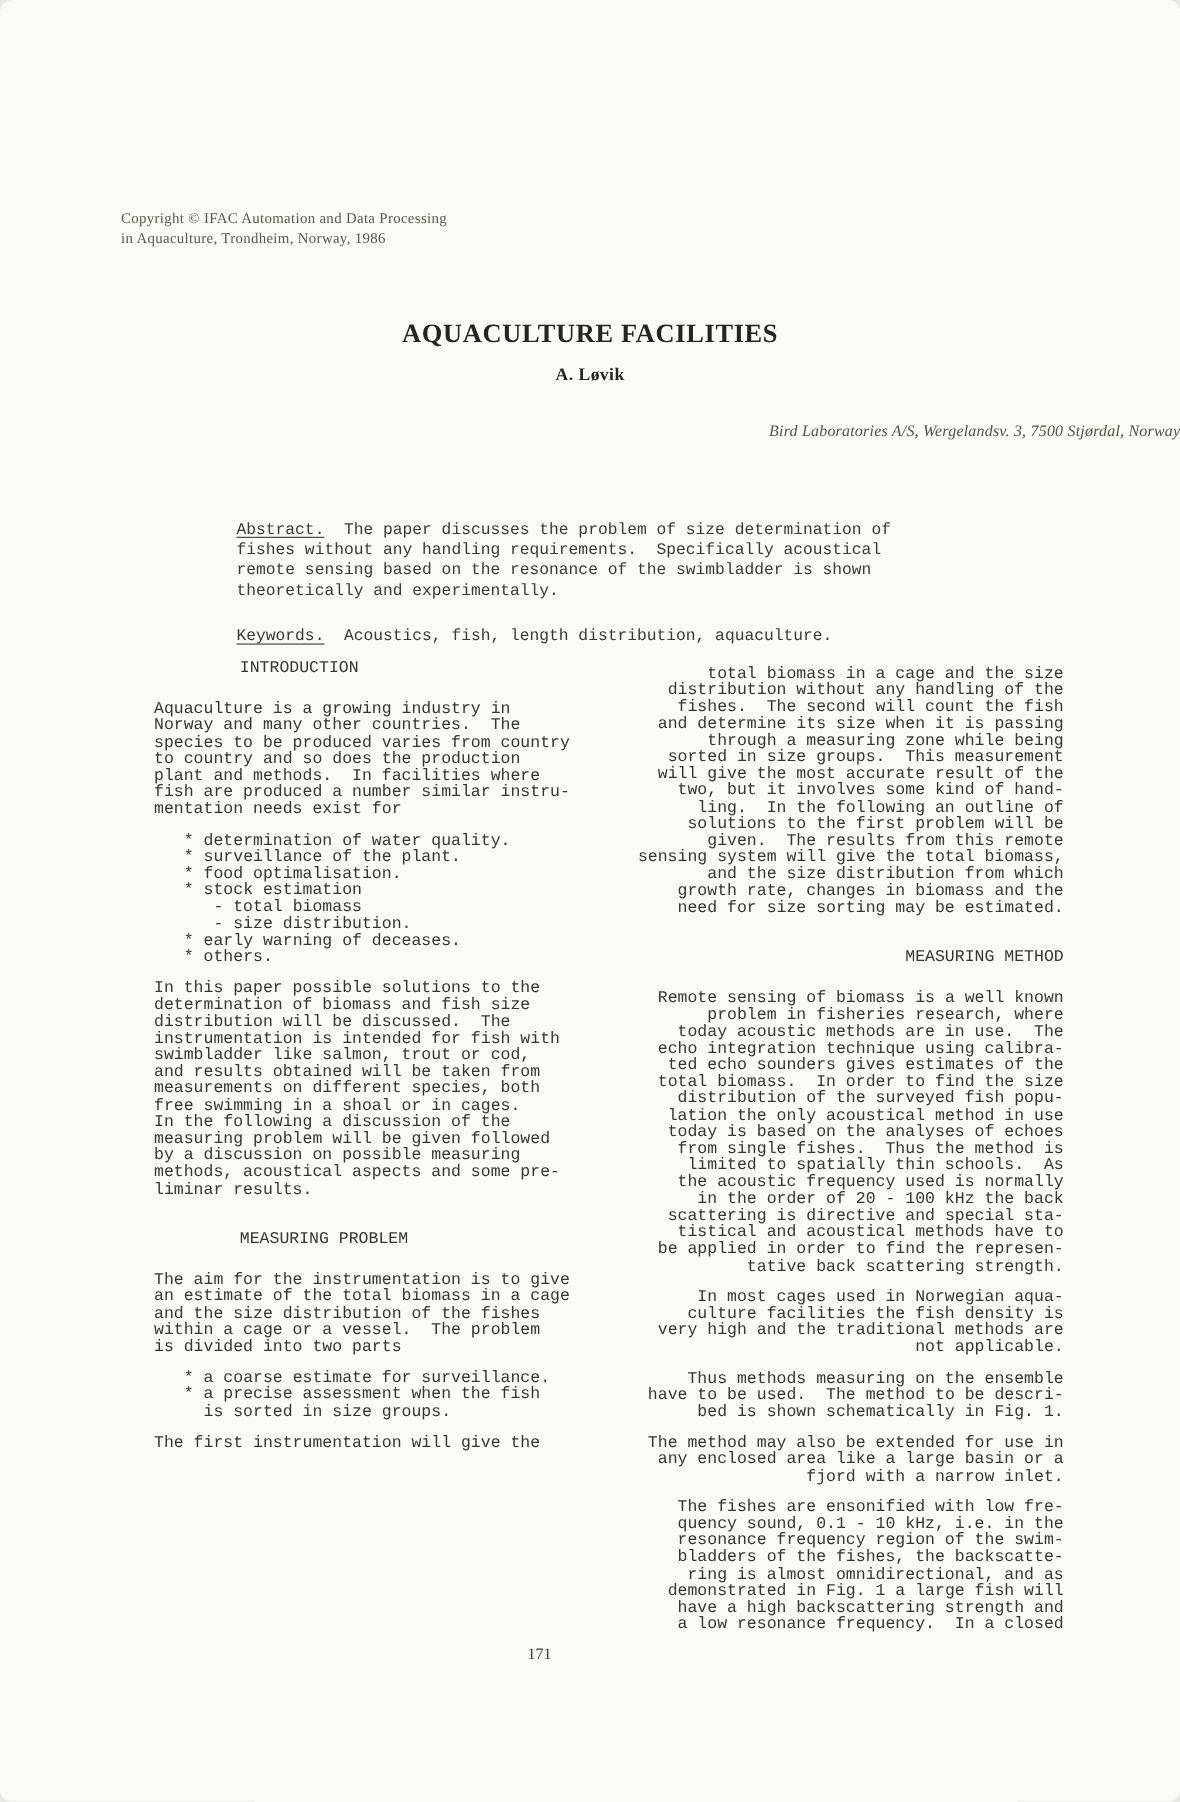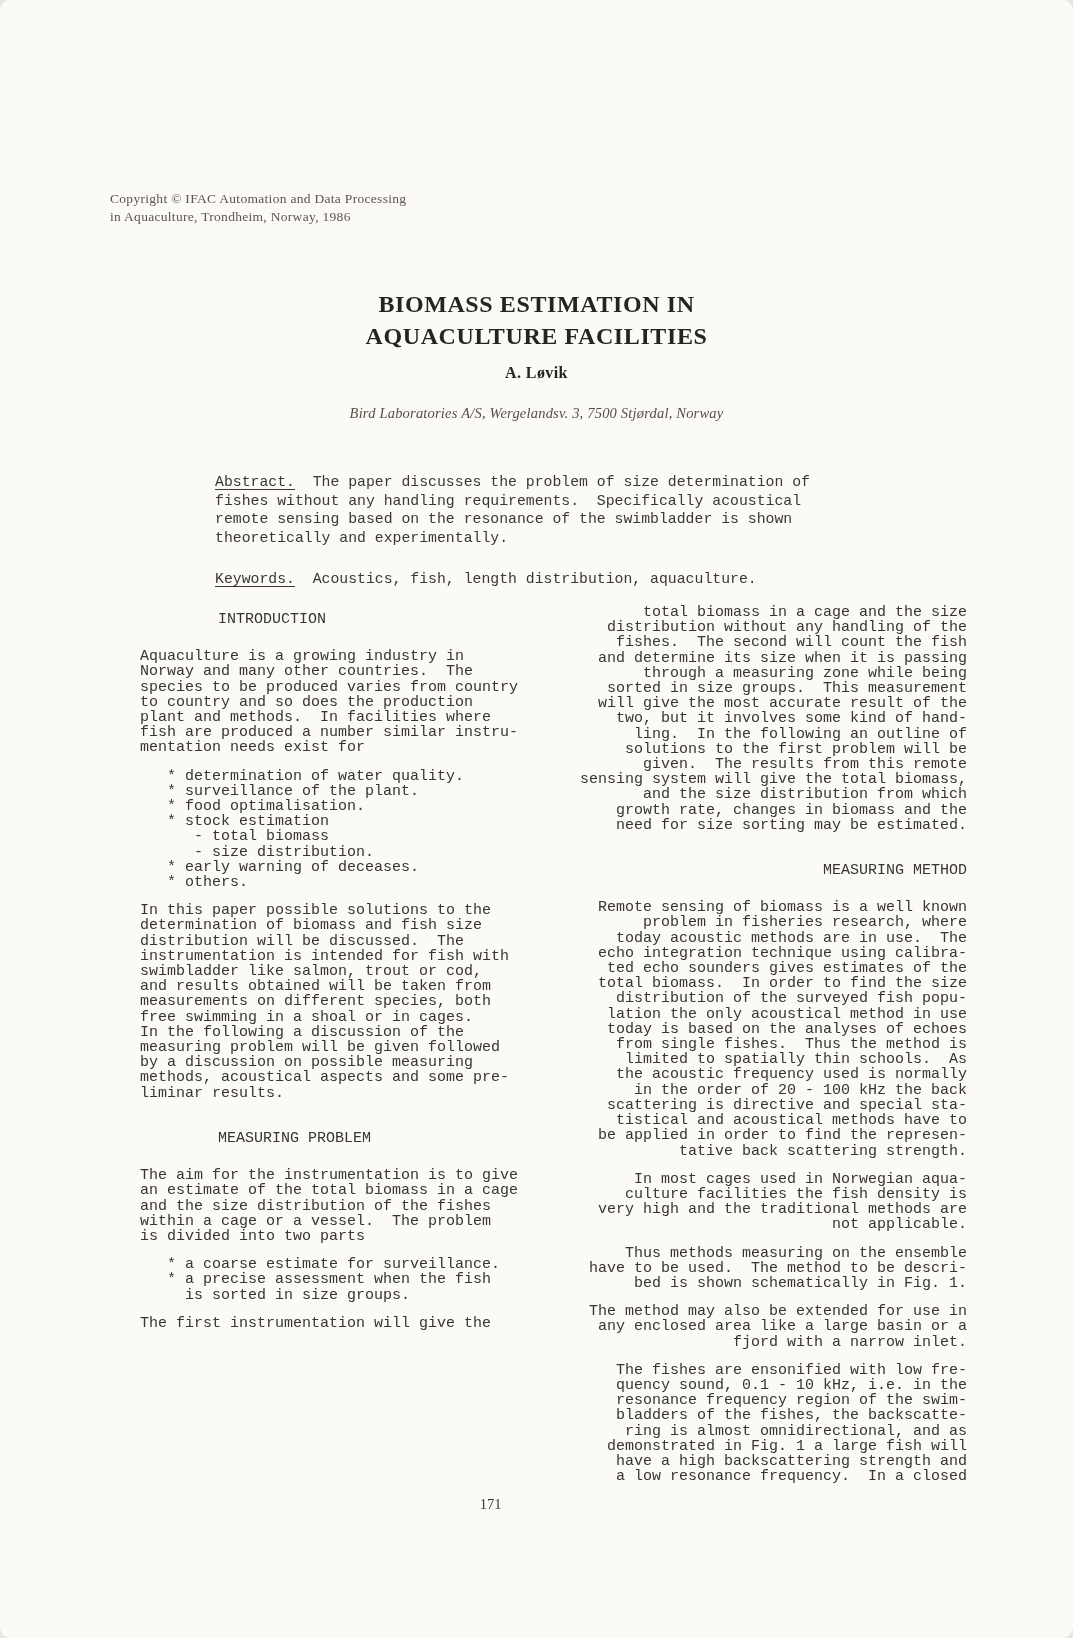--- a/index.html
+++ b/index.html
@@ -26,63 +26,62 @@
     font-family:"Liberation Serif","DejaVu Serif",serif;
     color:#26241f;
   }
   .paper-title {
     font-size:24px; font-weight:bold; line-height:32px; letter-spacing:0.6px;
   }
   .author {
     margin-top:12px; font-size:16px; font-weight:bold; letter-spacing:0.4px;
   }
   .affiliation {
-    margin-top:23px; font-size:14.5px; font-style:italic;
-    color:#545044; letter-spacing:0.2px;
+    margin-top:34px; font-size:14.5px; font-style:italic;
+    color:#545044; letter-spacing:0.2px;text-align:right;
   }
   .abstract-block, .keywords-block {
     position:absolute; left:215px; width:665px;
     font-size:14.8px; line-height:18.6px;
     white-space:pre-wrap;
     color:#3a3831;
   }
   .abstract-block { top:473px; }
   .keywords-block { top:570px; }
   .u-label { text-decoration:underline; text-underline-offset:3px; }
   .column {
     position:absolute; width:402px;
     font-size:15px; line-height:15.2px;
     white-space:pre-wrap;
     color:#37352e;
   }
   .col-left  { left:140px; top:600px; }
   .col-right { left:565px; top:605px;text-align:right; }
   .block { margin:0 0 13px 0; }
   .b-heading { margin:30px 0 22px 0; padding-left:78px; }
-  .column .b-heading:first-child { margin-top:12px; }
+  .column .b-heading:first-child { margin-top:0; }
   .page-number {
     position:absolute; left:0; top:1496px; width:981px;
     text-align:center;
     font-family:"Liberation Serif","DejaVu Serif",serif;
     font-size:14.5px; color:#3c3a33;
   }
 </style>
 </head>
 <body>
 
 <div class="page">
 
   <div class="copyright">
       <div>Copyright © IFAC Automation and Data Processing</div>
       <div>in Aquaculture, Trondheim, Norway, 1986</div>
     </div>
 
   <div class="title-block">
     <div class="paper-title">
-        <div>BIOMASS ESTIMATION IN</div>
         <div>AQUACULTURE FACILITIES</div>
       </div>
     <div class="author">A. Løvik</div>
     <div class="affiliation">Bird Laboratories A/S, Wergelandsv. 3, 7500 Stjørdal, Norway</div>
   </div>
 
   <div class="abstract-block"><span class="u-label">Abstract.</span><span>  The paper discusses the problem of size determination of
 fishes without any handling requirements.  Specifically acoustical
 remote sensing based on the resonance of the swimbladder is shown
 theoretically and experimentally.</span></div>

